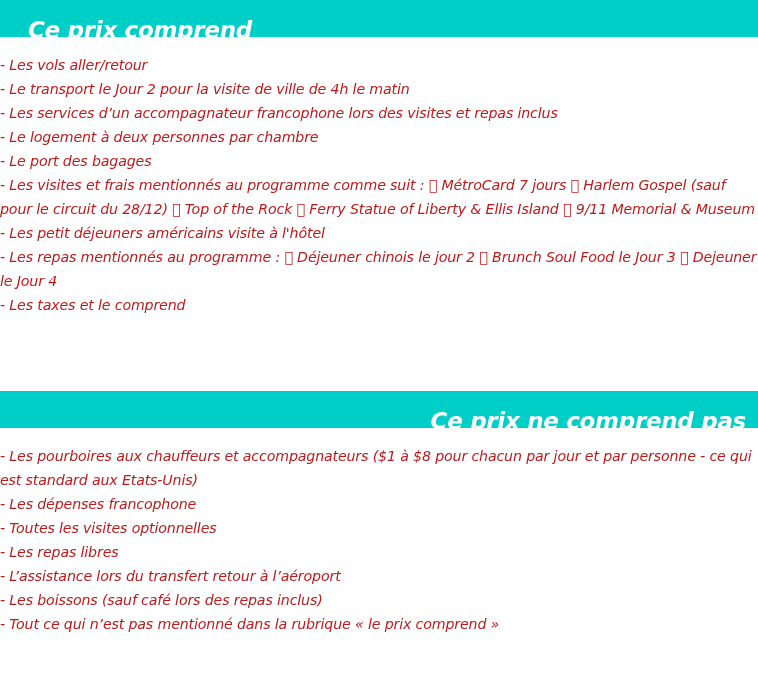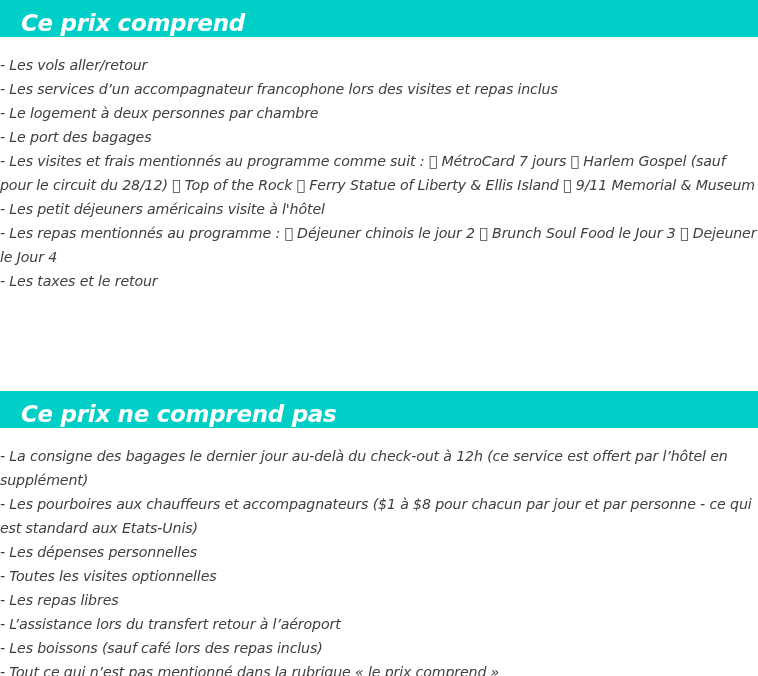--- a/index.html
+++ b/index.html
@@ -1,43 +1,43 @@
 <!DOCTYPE html>
 <html><head>
 <meta charset="utf-8">
 <style>
   html, body { margin:0; padding:0; background:#ffffff; }
   body { width:758px; height:676px; overflow:hidden; position:relative; font-family:"Liberation Sans", sans-serif; }
   .bar { position:absolute; left:0; width:758px; height:37px; background:#00cfc8; }
-  .bar h2 { margin:5px; padding-left:16px; color:#ffffff; font-style:italic; font-weight:bold; font-size:23px; line-height:37px; font-family:"DejaVu Sans", sans-serif; letter-spacing:-0.3px; }
+  .bar h2 { margin:12px; padding-left:16px; color:#ffffff; font-style:italic; font-weight:bold; font-size:23px; line-height:37px; font-family:"DejaVu Sans", sans-serif; letter-spacing:-0.3px; }
   .list { position:absolute; left:0; width:758px; margin:0; padding:0; list-style:none; }
-  .list li { font-style:italic; font-size:14.2px; color:#404040; line-height:24px; letter-spacing:-0.15px; font-family:"DejaVu Sans", sans-serif; }
+  .list li { font-style:italic; font-size:14.2px; color:#b91c1c; line-height:24px; letter-spacing:-0.15px; font-family:"DejaVu Sans", sans-serif; }
 </style>
 </head>
 <body>
 
 <div class="bar" style="top:0;">
   <h2>Ce prix comprend</h2>
 </div>
 <ul class="list" style="top:53px;">
   <li>- Les vols aller/retour</li>
+  <li>- Le transport le Jour 2 pour la visite de ville de 4h le matin</li>
   <li>- Les services d’un accompagnateur francophone lors des visites et repas inclus</li>
   <li>- Le logement à deux personnes par chambre</li>
   <li>- Le port des bagages</li>
   <li>- Les visites et frais mentionnés au programme comme suit :  MétroCard 7 jours  Harlem Gospel (sauf pour le circuit du 28/12)  Top of the Rock  Ferry Statue of Liberty &amp; Ellis Island  9/11 Memorial &amp; Museum</li>
   <li>- Les petit déjeuners américains visite à l'hôtel</li>
   <li>- Les repas mentionnés au programme :  Déjeuner chinois le jour 2  Brunch Soul Food le Jour 3  Dejeuner le Jour 4</li>
-  <li>- Les taxes et le retour</li>
+  <li>- Les taxes et le comprend</li>
 </ul>
 
-<div class="bar" style="top:391px;">
+<div class="bar" style="top:391px;text-align:right;">
   <h2>Ce prix ne comprend pas</h2>
 </div>
 <ul class="list" style="top:444px;">
-  <li>- La consigne des bagages le dernier jour au-delà du check-out à 12h (ce service est offert par l’hôtel en supplément)</li>
   <li>- Les pourboires aux chauffeurs et accompagnateurs ($1 à $8 pour chacun par jour et par personne - ce qui est standard aux Etats-Unis)</li>
-  <li>- Les dépenses personnelles</li>
+  <li>- Les dépenses francophone</li>
   <li>- Toutes les visites optionnelles</li>
   <li>- Les repas libres</li>
   <li>- L’assistance lors du transfert retour à l’aéroport</li>
   <li>- Les boissons (sauf café lors des repas inclus)</li>
   <li>- Tout ce qui n’est pas mentionné dans la rubrique « le prix comprend »</li>
 </ul>
 
 </body></html>

